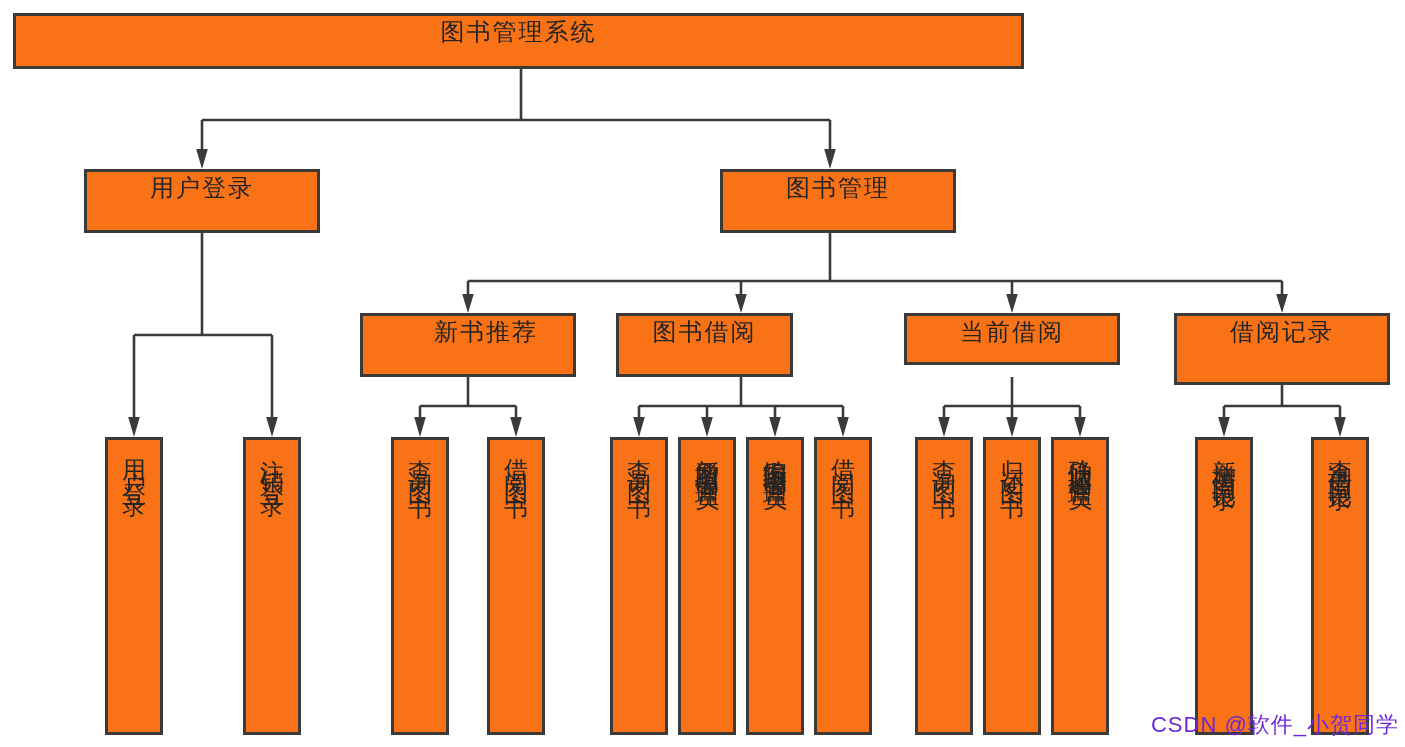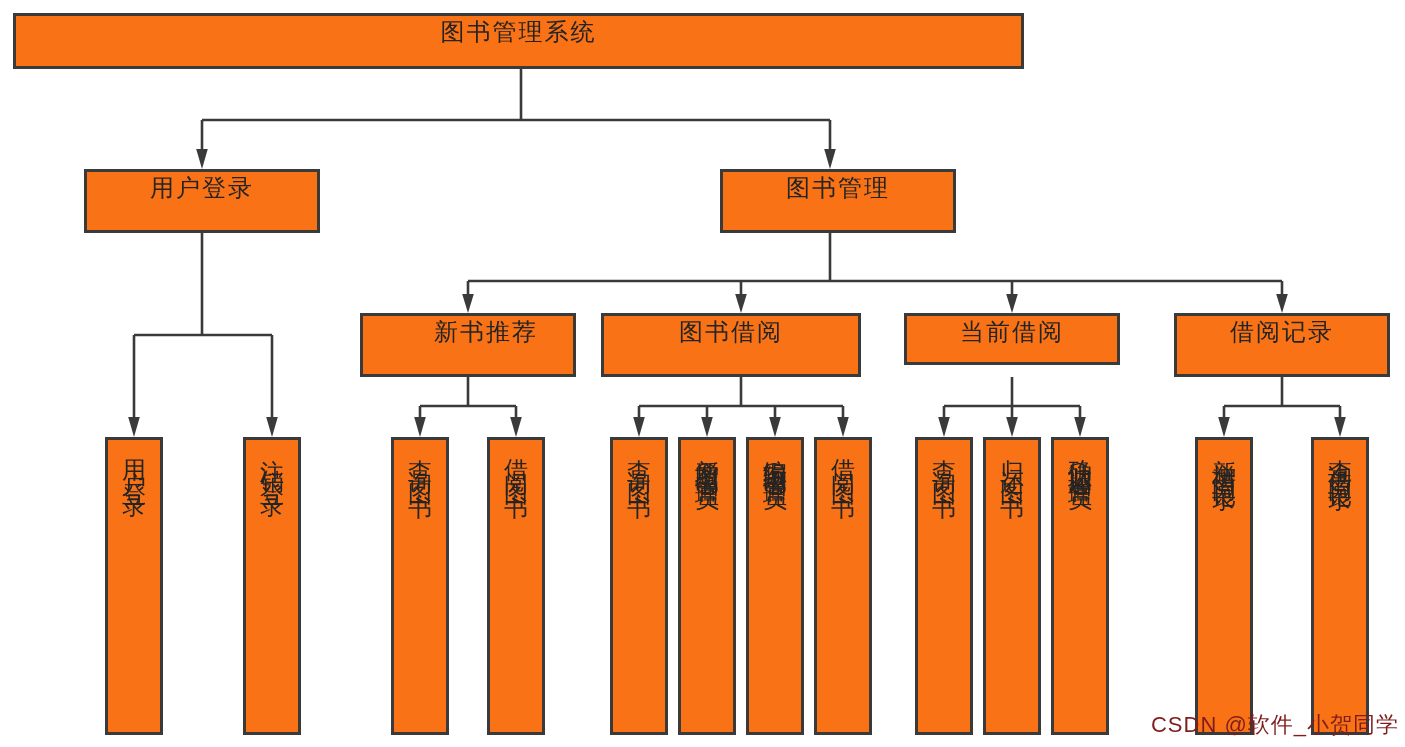--- a/index.html
+++ b/index.html
@@ -50,21 +50,21 @@
   svg.connectors polygon{
     fill:#3a3a3a;
     stroke:none;
   }
   .watermark{
     position:absolute;
     right:6px;
     bottom:7px;
     font-size:22px;
     letter-spacing:1px;
-    color:#7f1d1d;
+    color:#6d28d9;
     z-index:5;
     white-space:nowrap;
   }
 </style>
 </head>
 <body>
 
 <div class="stage">
 
   <svg class="connectors" viewBox="0 0 1405 747" xmlns="http://www.w3.org/2000/svg">
@@ -136,27 +136,27 @@
   <div class="node" style="left:84px;top:169px;width:236px;height:64px;">
     <span class="h-label">用户登录</span>
   </div>
   <div class="node" style="left:712px;top:169px;width:236px;height:64px;margin-left:8px;">
     <span class="h-label">图书管理</span>
   </div>
 
   <div class="node" style="left:360px;top:313px;width:216px;height:64px;padding-left:36px;">
     <span class="h-label">新书推荐</span>
   </div>
-  <div class="node" style="left:601px;top:313px;width:260px;height:64px;">
+  <div class="node" style="left:616px;top:313px;width:177px;height:64px;">
     <span class="h-label">图书借阅</span>
   </div>
   <div class="node" style="left:904px;top:313px;width:216px;height:52px;">
     <span class="h-label">当前借阅</span>
   </div>
-  <div class="node" style="left:1174px;top:313px;width:216px;height:64px;">
+  <div class="node" style="left:1174px;top:313px;width:216px;height:72px;">
     <span class="h-label">借阅记录</span>
   </div>
 
   <div class="node" style="left:105px;top:437px;width:58px;height:298px;">
     <span class="v-label ls4">用户登录</span>
   </div>
   <div class="node" style="left:243px;top:437px;width:58px;height:298px;">
     <span class="v-label ls4">注销登录</span>
   </div>
 

